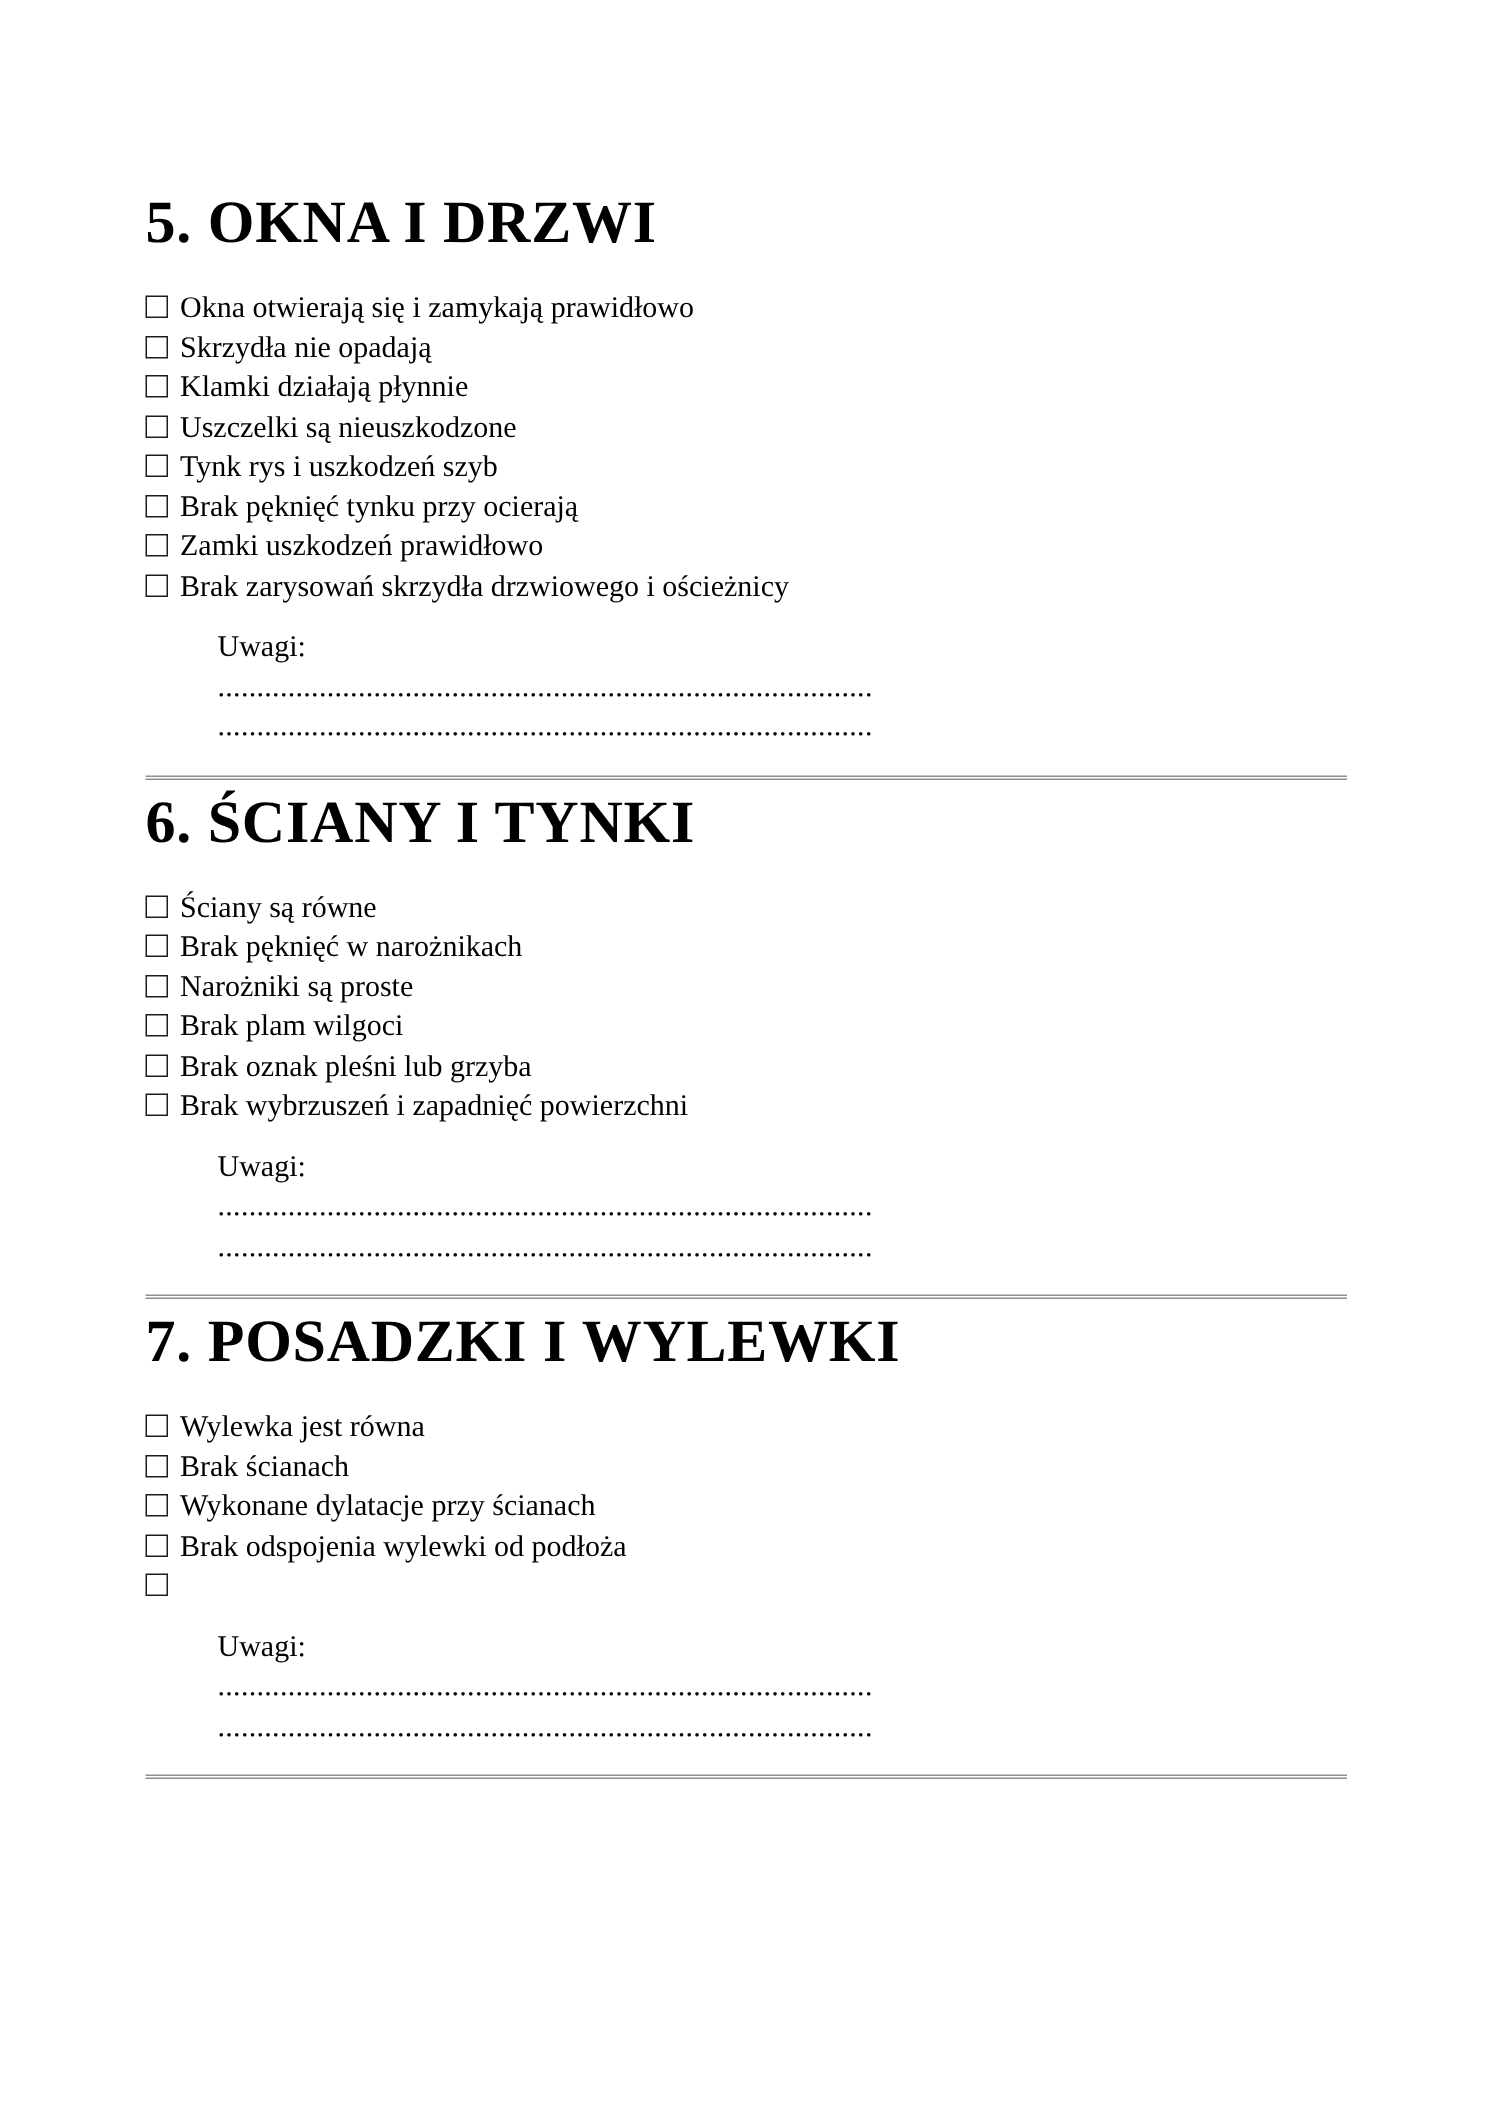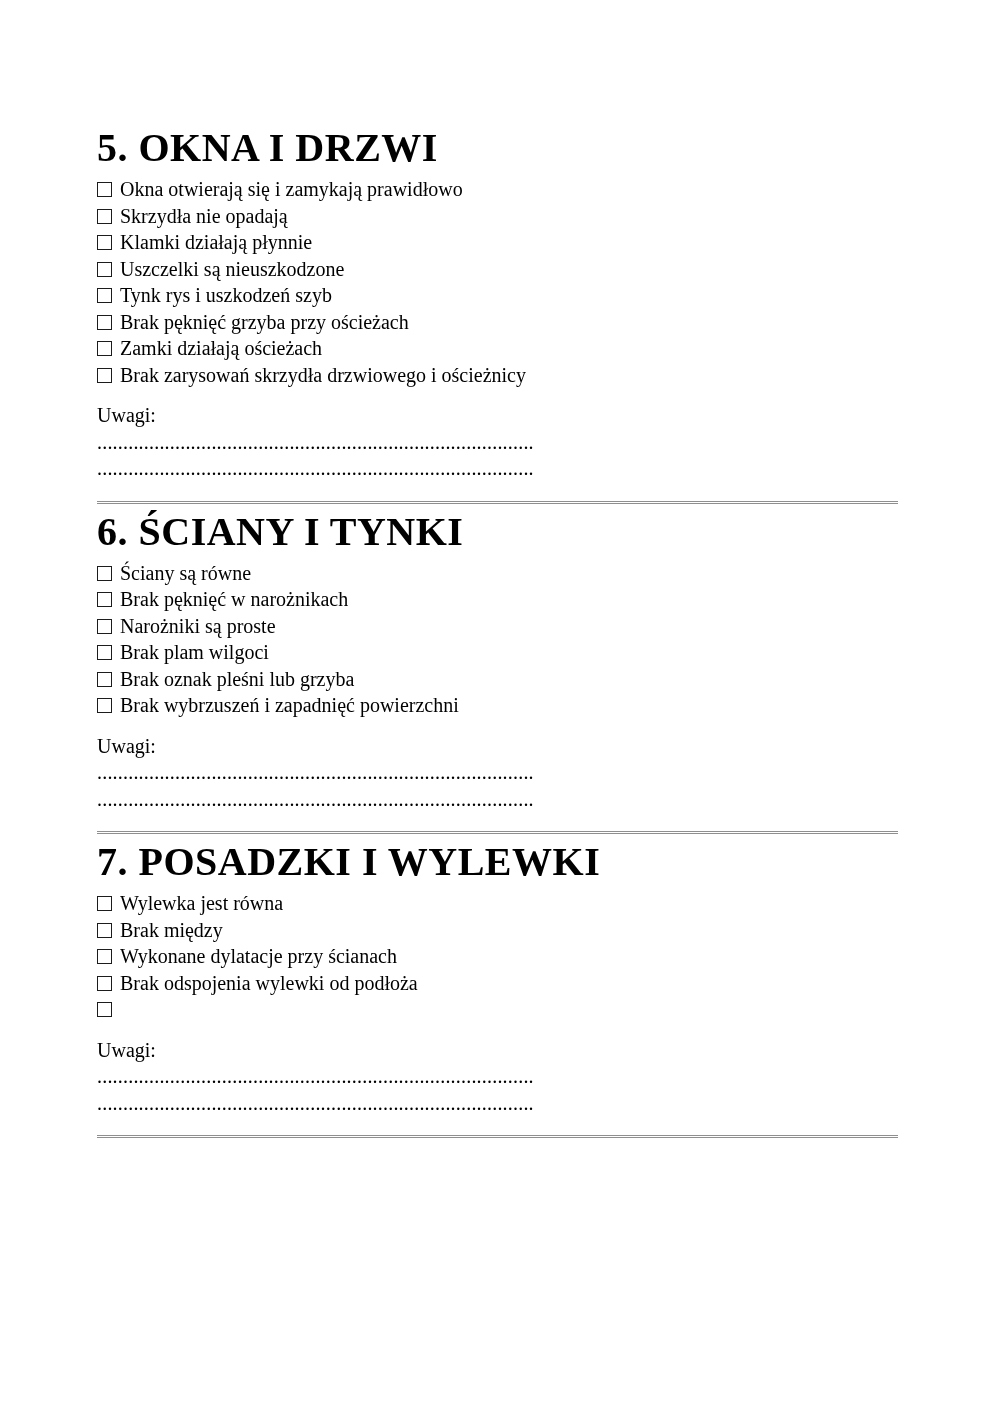--- a/index.html
+++ b/index.html
@@ -19,37 +19,38 @@
   }
   h1.section-title {
     font-size: 40px;
     line-height: 40px;
     font-weight: bold;
     margin: 0;
     color: #000000;
     letter-spacing: 0.5px;
   }
   .checklist {
-    margin-top: 8px;
+    margin-top: 24px;
   }
   .check-row {
     line-height: 26.5px;
     white-space: nowrap;
   }
   .checkbox {
     display: inline-block;
     width: 13px;
     height: 13px;
     border: 1.5px solid #1c1c1c;
     background: #ffffff;
     margin-right: 8px;
     vertical-align: -1px;
   }
   .notes-block {
     margin-top: 14px;
+    margin-left: 48px;
   }
   .notes-label {
     line-height: 26.5px;
   }
   .dotted-line {
     line-height: 26.5px;
     letter-spacing: 0.2px;
     color: #000000;
     overflow: hidden;
     white-space: nowrap;
@@ -78,24 +79,24 @@
       <div class="check-row">
         <span class="checkbox"></span><span>Klamki działają płynnie</span>
       </div>
       <div class="check-row">
         <span class="checkbox"></span><span>Uszczelki są nieuszkodzone</span>
       </div>
       <div class="check-row">
         <span class="checkbox"></span><span>Tynk rys i uszkodzeń szyb</span>
       </div>
       <div class="check-row">
-        <span class="checkbox"></span><span>Brak pęknięć grzyba przy ościeżach</span>
+        <span class="checkbox"></span><span>Brak pęknięć tynku przy ocierają</span>
       </div>
       <div class="check-row">
-        <span class="checkbox"></span><span>Zamki działają ościeżach</span>
+        <span class="checkbox"></span><span>Zamki uszkodzeń prawidłowo</span>
       </div>
       <div class="check-row">
         <span class="checkbox"></span><span>Brak zarysowań skrzydła drzwiowego i ościeżnicy</span>
       </div>
     </div>
     <div class="notes-block">
       <div class="notes-label">Uwagi:</div>
       <div class="dotted-line">....................................................................................</div>
       <div class="dotted-line">....................................................................................</div>
     </div>
@@ -134,21 +135,21 @@
 
   <hr class="section-divider">
 
   <section>
     <h1 class="section-title">7. POSADZKI I WYLEWKI</h1>
     <div class="checklist">
       <div class="check-row">
         <span class="checkbox"></span><span>Wylewka jest równa</span>
       </div>
       <div class="check-row">
-        <span class="checkbox"></span><span>Brak między</span>
+        <span class="checkbox"></span><span>Brak ścianach</span>
       </div>
       <div class="check-row">
         <span class="checkbox"></span><span>Wykonane dylatacje przy ścianach</span>
       </div>
       <div class="check-row">
         <span class="checkbox"></span><span>Brak odspojenia wylewki od podłoża</span>
       </div>
       <div class="check-row">
         <span class="checkbox"></span>
       </div>

